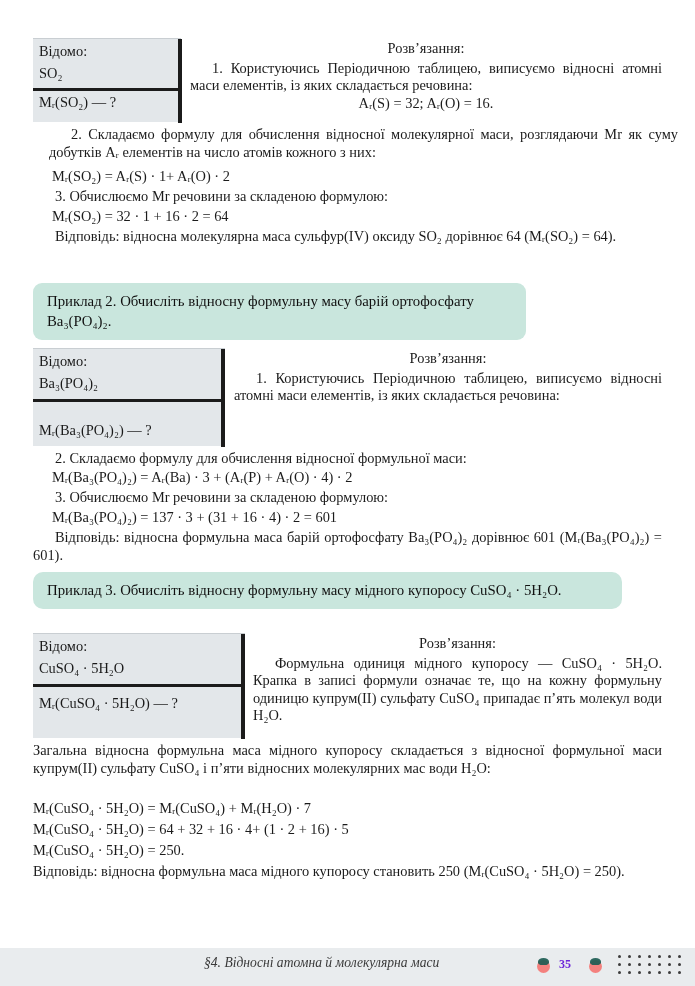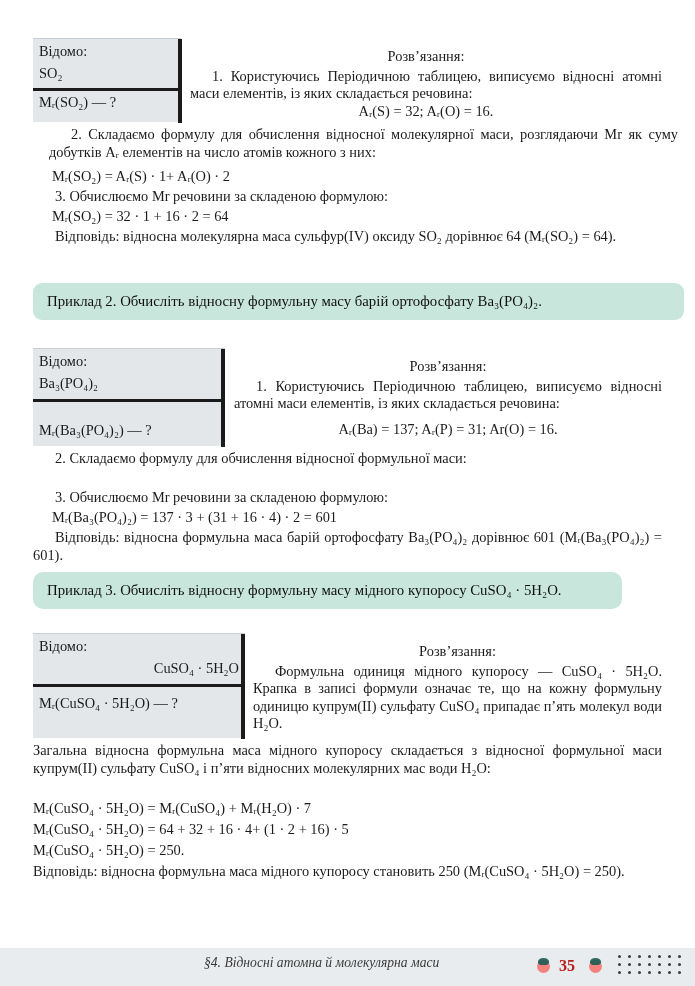--- a/index.html
+++ b/index.html
@@ -54,21 +54,21 @@
     background: #1b1b1b;
   }
 
   
   .right-col {
     position: absolute;
     text-align: justify;
     font-size: 14.4px;
     line-height: 17.6px;
   }
-  .center { text-align: center; text-indent: 0; margin-top: 8px; }
+  .center { text-align: center; text-indent: 0; }
 
   
   .green-box {
     position: absolute;
     background: #c9e6dd;
     border-radius: 9px;
     padding: 8px 14px 9px 14px;
     font-size: 14.8px;
     line-height: 20px;
     color: #111111;
@@ -99,22 +99,22 @@
     position: absolute;
     left: 1px; top: -2px;
     width: 11px; height: 7px;
     border-radius: 50% 50% 40% 40%;
     background: #1d5c52;
     opacity: .92;
   }
   .footer-page {
     position: absolute;
     font-weight: bold;
-    font-size: 16px;
-    color: #b91c1c;
+    font-size: 12px;
+    color: #6d28d9;
   }
   .dot-grid {
     position: absolute;
     display: grid;
     grid-template-columns: repeat(7, 10px);
     grid-template-rows: repeat(3, 8px);
   }
   .dot-grid i {
     display: block;
     width: 3px; height: 3px;
@@ -143,55 +143,55 @@
 
   <div class="txt indent" style="position:absolute; left:49px; top:126px; width:629px;">2. Складаємо формулу для обчислення вiдносної молекулярної маси, розглядаючи Mr як суму добуткiв Aᵣ елементiв на число атомiв кожного з них:</div>
   <div class="txt noindent" style="position:absolute; left:52px; top:168px; width:610px;">Mᵣ(SO₂) = Aᵣ(S) · 1+ Aᵣ(O) · 2</div>
   <div class="txt indent" style="position:absolute; left:33px; top:188px; width:629px;">3. Обчислюємо Mr речовини за складеною формулою:</div>
   <div class="txt noindent" style="position:absolute; left:52px; top:208px; width:610px;">Mᵣ(SO₂) = 32 · 1 + 16 · 2 = 64</div>
   <div class="txt indent" style="position:absolute; left:33px; top:228px; width:629px;">
     <span class="b">Вiдповiдь:</span>
     <span>вiдносна молекулярна маса сульфур(IV) оксиду SO₂ дорiвнює 64 (Mᵣ(SO₂) = 64).</span>
   </div>
 
-  <div class="green-box" style="left:33px; top:283px; width:651px;">
+  <div class="green-box" style="left:33px; top:283px; width:493px;">
     <span class="b">Приклад 2.</span>
     <span>Обчислiть вiдносну формульну масу барiй ортофосфату Ba₃(PO₄)₂.</span>
   </div>
 
   <div class="ex-table" style="left:33px; top:348px; width:192px; height:98px;">
     <div class="cell">Вiдомо:</div>
     <div class="cell" style="padding-top:0;">Ba₃(PO₄)₂</div>
     <div class="rule" style="margin-top:3px;"></div>
     <div class="cell" style="padding-top:7px;margin-top:12px;">Mᵣ(Ba₃(PO₄)₂) — ?</div>
     <div class="vdiv" style="left:188px; height:98px;"></div>
   </div>
 
   <div class="right-col" style="left:234px; top:350px; width:428px;">
     <div class="txt center">Розв’язання:</div>
     <div class="txt indent" style="margin-top:2px;">1. Користуючись Перiодичною таблицею, виписуємо вiдноснi атомнi маси елементiв, iз яких складається речовина:</div>
-    <div class="txt center">Aᵣ(Ba) = 137; Aᵣ(P) = 31; Ar(O) = 16.</div>
   </div>
 
   <div class="txt indent" style="position:absolute; left:33px; top:450px; width:629px;">2. Складаємо формулу для обчислення вiдносної формульної маси:</div>
+  <div class="txt noindent" style="position:absolute; left:52px; top:469px; width:610px;">Mᵣ(Ba₃(PO₄)₂) = Aᵣ(Ba) · 3 + (Aᵣ(P) + Aᵣ(O) · 4) · 2</div>
   <div class="txt indent" style="position:absolute; left:33px; top:489px; width:629px;">3. Обчислюємо Mr речовини за складеною формулою:</div>
   <div class="txt noindent" style="position:absolute; left:52px; top:509px; width:610px;">Mᵣ(Ba₃(PO₄)₂) = 137 · 3 + (31 + 16 · 4) · 2 = 601</div>
   <div class="txt indent" style="position:absolute; left:33px; top:529px; width:629px;">
     <span class="b">Вiдповiдь:</span>
     <span>вiдносна формульна маса барiй ортофосфату Ba₃(PO₄)₂ дорiвнює 601 (Mᵣ(Ba₃(PO₄)₂) = 601).</span>
   </div>
 
   <div class="green-box" style="left:33px; top:572px; width:589px;border-radius:10px;">
     <span class="b">Приклад 3.</span>
     <span>Обчислiть вiдносну формульну масу мiдного купоросу CuSO₄ · 5H₂O.</span>
   </div>
 
   <div class="ex-table" style="left:33px; top:633px; width:212px; height:105px;">
     <div class="cell">Вiдомо:</div>
-    <div class="cell" style="padding-top:0;text-align:right;">CuSO₄ · 5H₂O</div>
+    <div class="cell" style="padding-top:0;">CuSO₄ · 5H₂O</div>
     <div class="rule" style="margin-top:3px;"></div>
     <div class="cell" style="padding-top:7px;">Mᵣ(CuSO₄ · 5H₂O) — ?</div>
     <div class="vdiv" style="left:208px; height:105px;"></div>
   </div>
 
   <div class="right-col" style="left:253px; top:635px; width:409px;">
     <div class="txt center">Розв’язання:</div>
     <div class="txt indent" style="margin-top:2px;">Формульна одиниця мiдного купоросу — CuSO₄ · 5H₂O. Крапка в записi формули означає те, що на кожну формульну одиницю купрум(II) сульфату CuSO₄ припадає п’ять молекул води H₂O.</div>
   </div>
 

